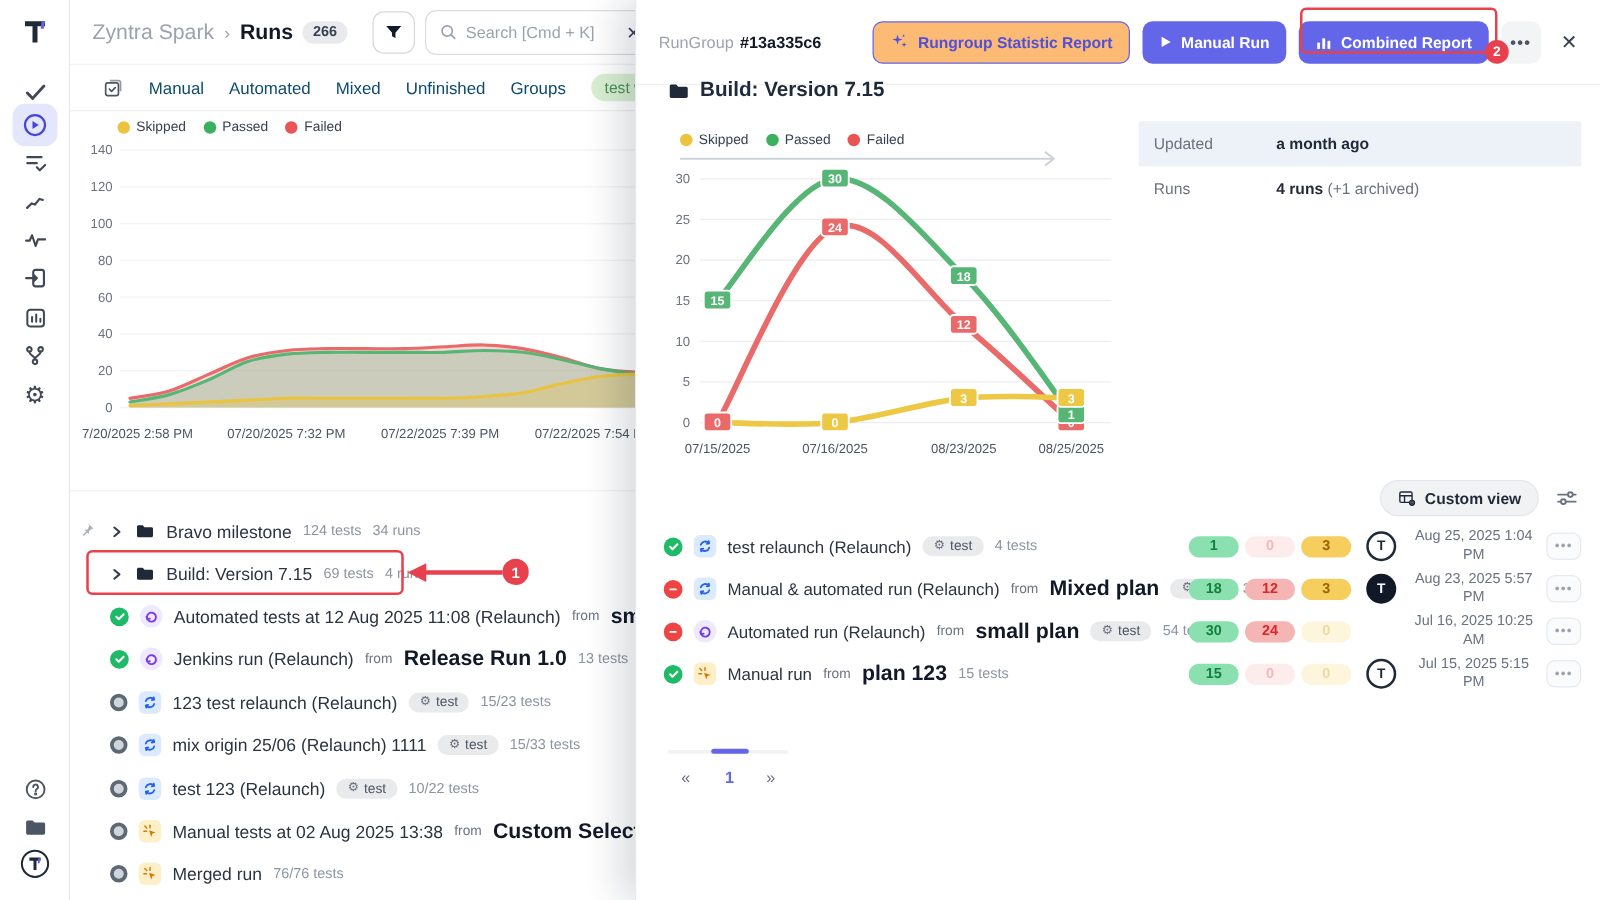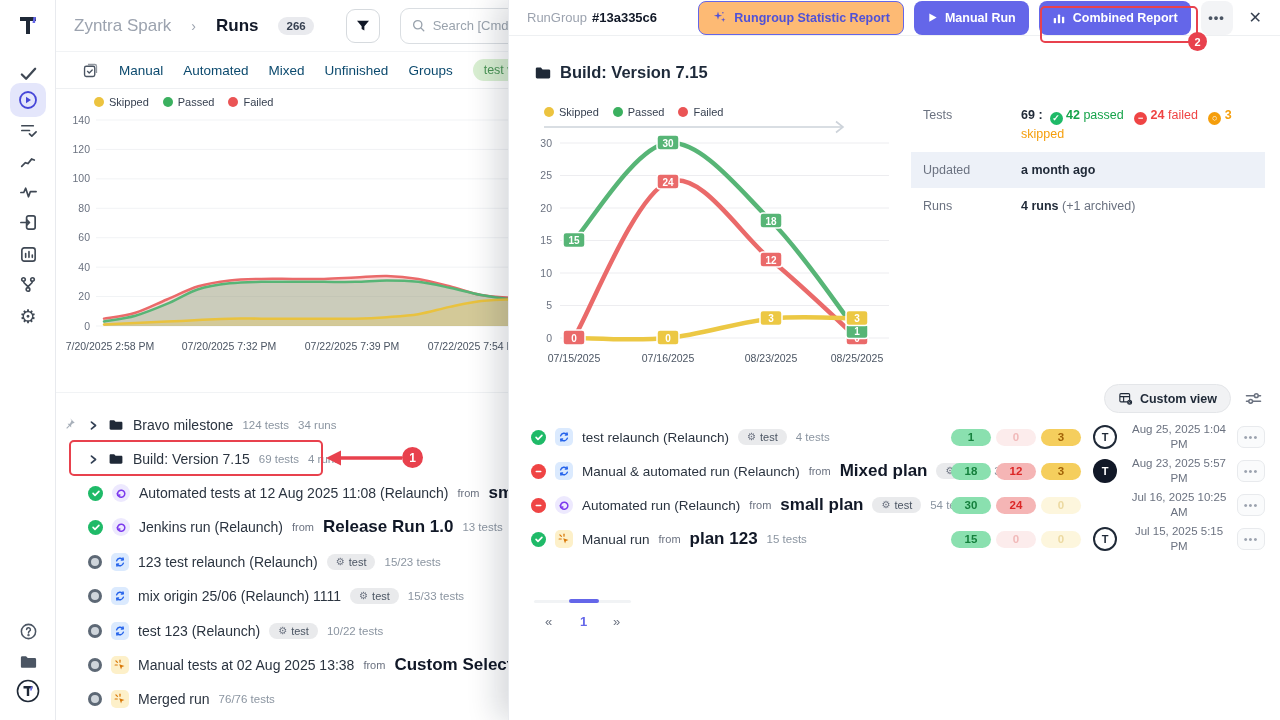--- a/index.html
+++ b/index.html
@@ -8,21 +8,21 @@
   svg { display:block; }
 
   
   .sidebar { position:absolute; left:0; top:0; width:56px; height:720px; background:#fff; border-right:1px solid #e8eaee; z-index:5; }
   .side-item { position:absolute; left:10px; width:36px; height:30px; display:flex; align-items:center; justify-content:center; color:#3f4854; }
   .side-item.active { height:34px; background:#e4e6fb; border-radius:10px; color:#4646d8; }
   .glyph { font-size:19px; line-height:1; }
 
   
   .main { position:absolute; left:56px; top:0; width:700px; height:720px; background:#fff; }
-  .main-header { position:absolute; left:0; top:0; width:100%; height:52px; display:flex; align-items:center; gap:20px; padding:0 14px 0 18px; border-bottom:1px solid #f1f3f5; }
+  .main-header { position:absolute; left:0; top:0; width:100%; height:52px; display:flex; align-items:center; gap:8px; padding:0 14px 0 18px; border-bottom:1px solid #f1f3f5; }
   .crumb-project { font-size:17px; color:#9ca3af; }
   .crumb-sep { color:#9ca3af; font-size:14px; }
   .crumb-section { font-size:17px; font-weight:700; color:#111827; }
   .count-pill { background:#e9eaee; color:#374151; font-size:11.5px; font-weight:700; border-radius:10px; padding:3px 8px; }
   .filter-btn { margin-left:12px; width:34px; height:34px; border:1px solid #d6dade; border-radius:9px; background:#fff; display:flex; align-items:center; justify-content:center; }
   .search-box { width:188px; height:36px; border:1px solid #dadee2; border-radius:9px; background:#fff; display:flex; align-items:center; gap:7px; padding:0 8px 0 10px; }
   .search-box input { border:0; outline:0; flex:1; font-size:13px; color:#374151; font-family:"Liberation Sans",sans-serif; min-width:0; }
   .search-box input::placeholder { color:#9aa3ad; }
   .search-clear { font-size:14px; color:#374151; background:#fff; border:0; padding:2px 6px; }
 
@@ -46,21 +46,21 @@
   .lplan { font-size:17px; font-weight:700; color:#111827; }
   .tagpill { display:flex; align-items:center; gap:4px; background:#e9eaec; border-radius:10px; padding:2px 9px; font-size:11px; color:#4b5563; }
   .ticon { width:18px; height:18px; border-radius:5px; display:flex; align-items:center; justify-content:center; flex:none; }
   .ticon.mixed { background:#dbeafe; } .ticon.auto { background:#ede9fe; border-radius:50%; } .ticon.manual { background:#fdf0c9; }
   .sticon { width:15px; height:15px; border-radius:50%; display:flex; align-items:center; justify-content:center; flex:none; }
   .sticon.pass { background:#1fba68; } .sticon.fail { background:#ef4444; }
   .sticon.neutral { width:14px; height:14px; background:#cfd5db; border:3.5px solid #5d6875; }
 
   
   .drawer { position:absolute; left:508px; top:0; width:772px; height:720px; background:#fff; z-index:10; box-shadow:-12px 0 28px rgba(15,23,42,.16); border-left:1px solid #e8eaee; }
-  .drawer-header { position:absolute; left:0; top:0; width:100%; height:36px; display:flex; align-items:center; padding:0 18px; border-bottom:1px solid #eef0f2; }
+  .drawer-header { position:absolute; left:0; top:0; width:100%; height:68px; display:flex; align-items:center; padding:0 18px; border-bottom:1px solid #eef0f2; }
   .rg-prefix { font-size:13px; color:#9ca3af; margin-right:5px; }
   .rg-id { font-size:13px; font-weight:700; color:#111827; }
   .hdr-actions { margin-left:auto; display:flex; align-items:center; gap:10px; }
   .btn { height:34px; border-radius:8px; display:flex; align-items:center; gap:7px; font-size:12.5px; font-weight:700; padding:0 13px; border:0; }
   .btn.outline { background:#fdba74; border:1.5px solid #6466e9; color:#4f51d8; }
   .btn.solid { background:#6466e9; color:#fff; }
   .btn.more { background:#f3f4f6; color:#4b5563; width:32px; justify-content:center; font-size:13px; letter-spacing:1px; padding:0; }
   .close-x { font-size:16px; color:#374151; background:none; border:0; margin-left:6px; }
 
   .build-title { position:absolute; left:25px; top:63px; display:flex; align-items:center; gap:8px; font-size:16.5px; font-weight:700; color:#1e2a3a; }
@@ -509,24 +509,20 @@
       <text x="247" y="192" text-anchor="middle" font-size="10" font-weight="bold" fill="#fff" font-family="Liberation Sans, sans-serif">3</text>
       <rect x="322" y="180.5" width="22" height="15" rx="3" fill="#ecc844" stroke="#fff" stroke-width="1.5"></rect>
       <text x="333" y="192" text-anchor="middle" font-size="10" font-weight="bold" fill="#fff" font-family="Liberation Sans, sans-serif">3</text>
       <text x="50" y="232" text-anchor="middle" font-size="10.5" fill="#4b5563" font-family="Liberation Sans, sans-serif">07/15/2025</text>
       <text x="144" y="232" text-anchor="middle" font-size="10.5" fill="#4b5563" font-family="Liberation Sans, sans-serif">07/16/2025</text>
       <text x="247" y="232" text-anchor="middle" font-size="10.5" fill="#4b5563" font-family="Liberation Sans, sans-serif">08/23/2025</text>
       <text x="333" y="232" text-anchor="middle" font-size="10.5" fill="#4b5563" font-family="Liberation Sans, sans-serif">08/25/2025</text>
     </svg>
 
   <div class="details">
-    <div class="drow">
-      <span class="dlabel">Tests</span>
-      <span class="dval"><span class="b">69 :</span>&nbsp; <span class="mini-ic g">✓</span> <span class="grn b">42</span> <span class="grn">passed</span> &nbsp;&nbsp;<span class="mini-ic r">−</span> <span class="rd b">24</span> <span class="rd">failed</span> &nbsp;&nbsp;<span class="mini-ic o">○</span> <span class="org b">3</span> <span class="org">skipped</span></span>
-    </div>
     <div class="drow alt">
       <span class="dlabel">Updated</span>
       <span class="dval b" style="font-weight:600">a month ago</span>
     </div>
     <div class="drow">
       <span class="dlabel">Runs</span>
       <span class="dval"><span class="b">4 runs</span> <span style="color:#6b7280">(+1 archived)</span></span>
     </div>
   </div>
 

